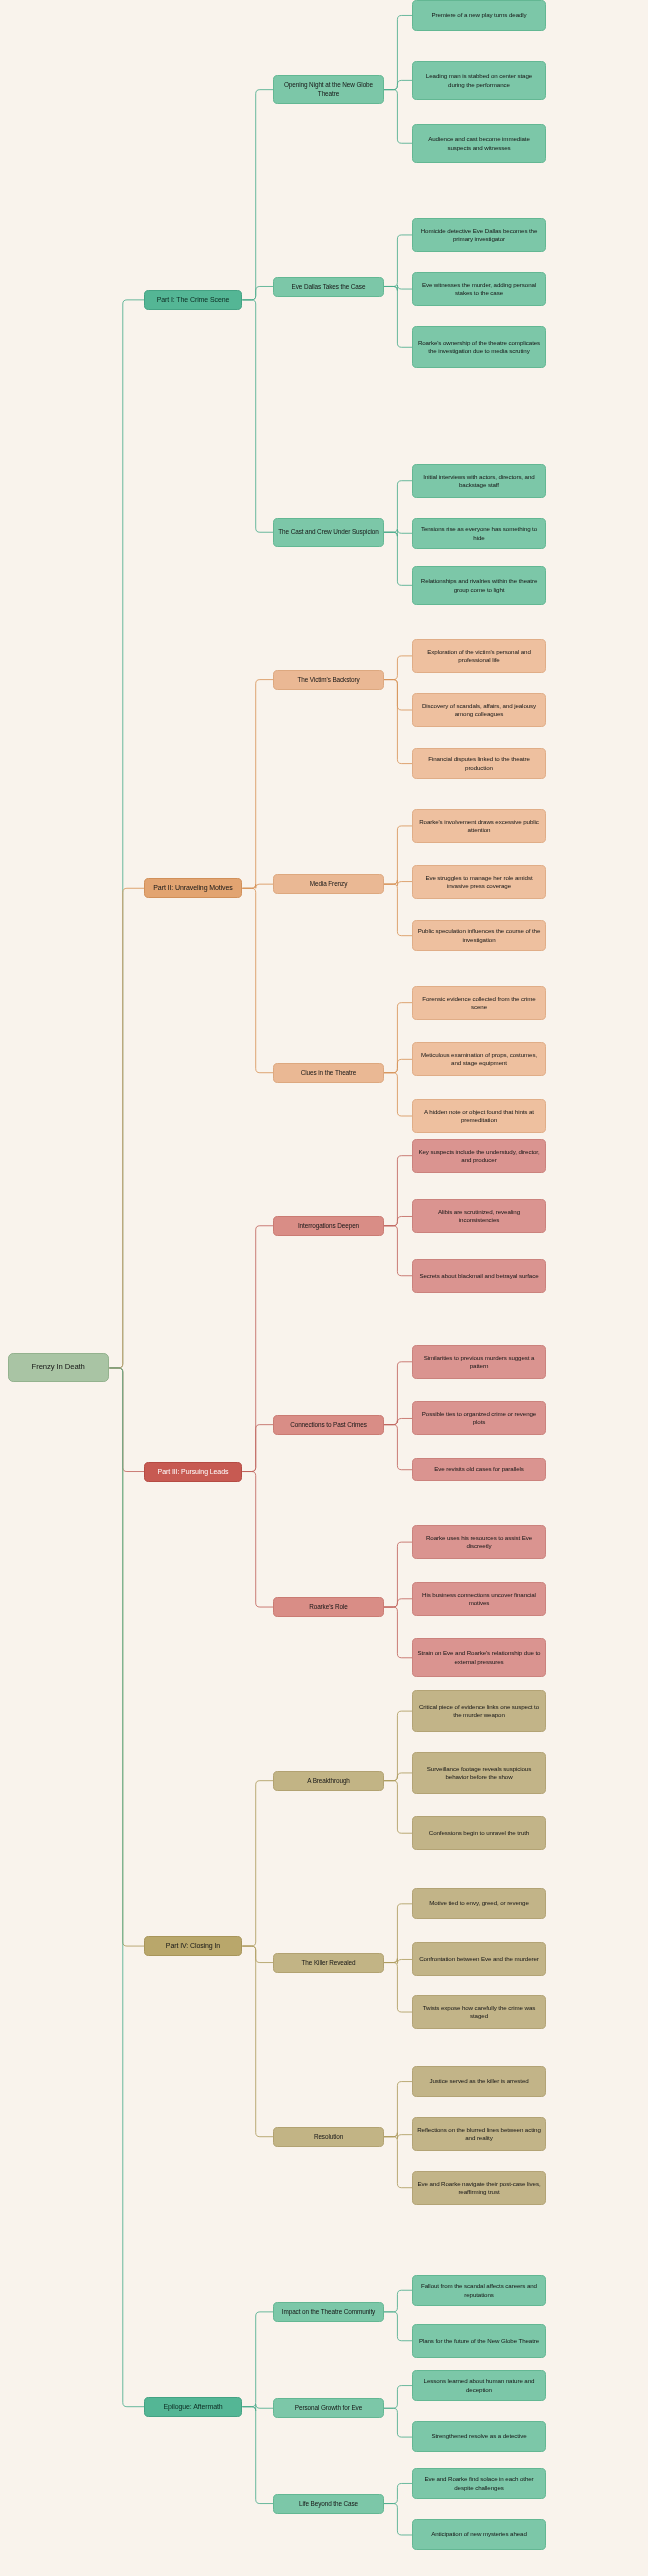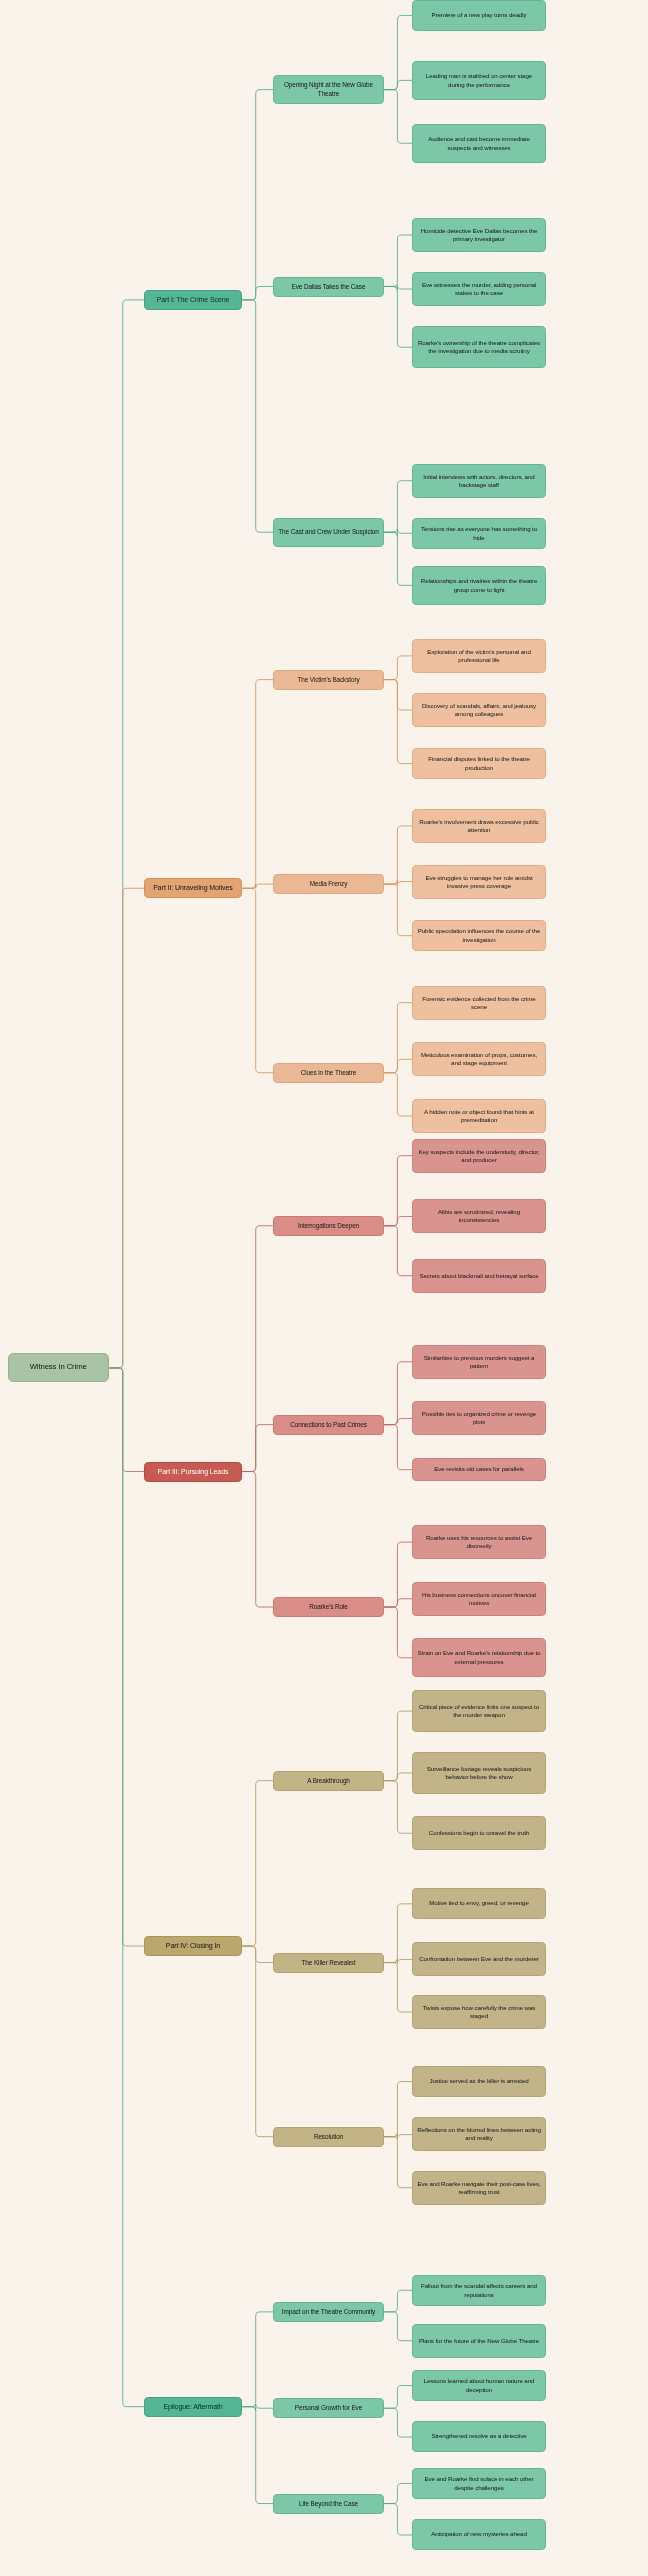--- a/index.html
+++ b/index.html
@@ -422,21 +422,21 @@
             Q 771 4820 779 4820
             L 800 4820" fill="none" stroke="#4aab8c" stroke-width="1.6"></path>
       <path d="M 745 4859
             L 763 4859
             Q 771 4859 771 4867
             L 771 4912
             Q 771 4920 779 4920
             L 800 4920" fill="none" stroke="#4aab8c" stroke-width="1.6"></path>
     </svg>
 <div class="node root" style="left: 7.7px; top: 1353px; width: 101px; height: 29px;">
-      <span>Witness In Crime</span>
+      <span>Frenzy In Death</span>
     </div>
     <div class="node l1-green" style="left: 144px; top: 290px; width: 98px; height: 19.6px;">
       <span>Part I: The Crime Scene</span>
     </div>
     <div class="node l2-green" style="left: 273px; top: 75px; width: 111px; height: 29px;">
       <span>Opening Night at the New Globe Theatre</span>
     </div>
     <div class="node l3-green" style="left: 412px; top: 0px; width: 134px; height: 31px;">
       <span>Premiere of a new play turns deadly</span>
     </div>

